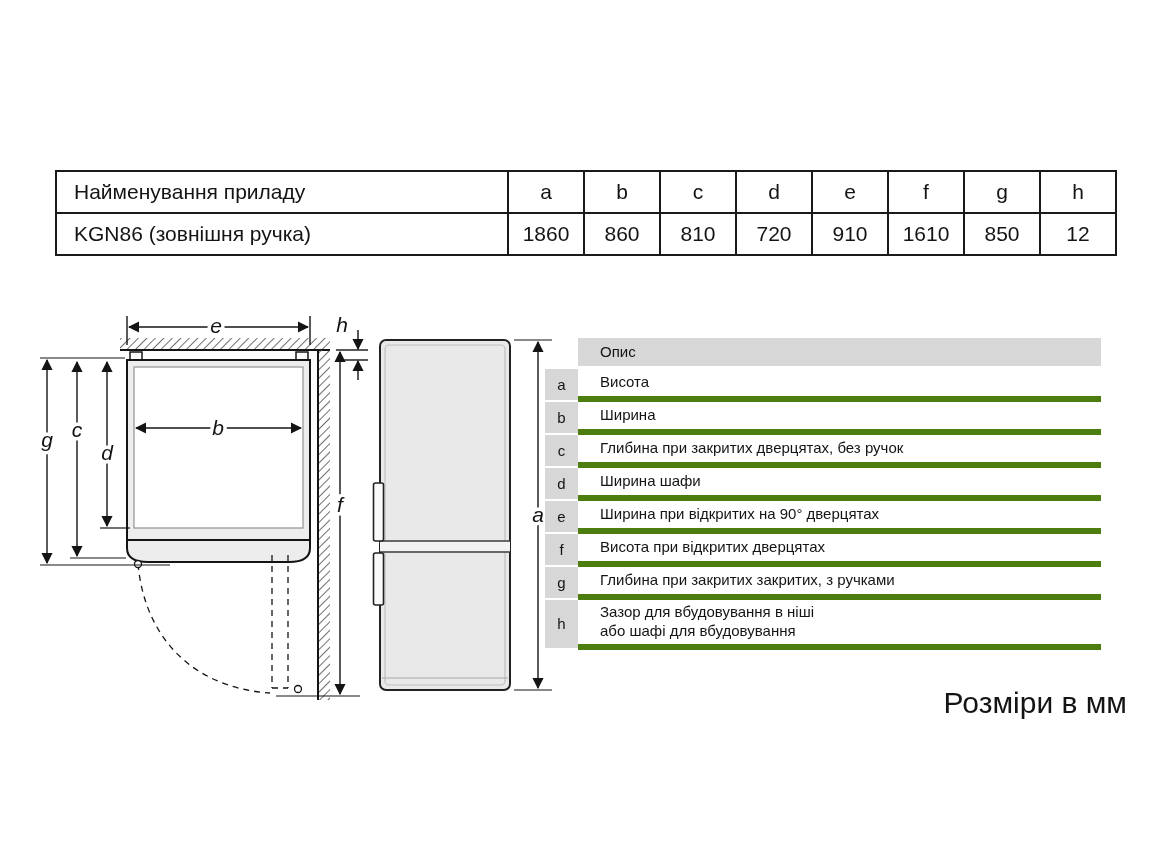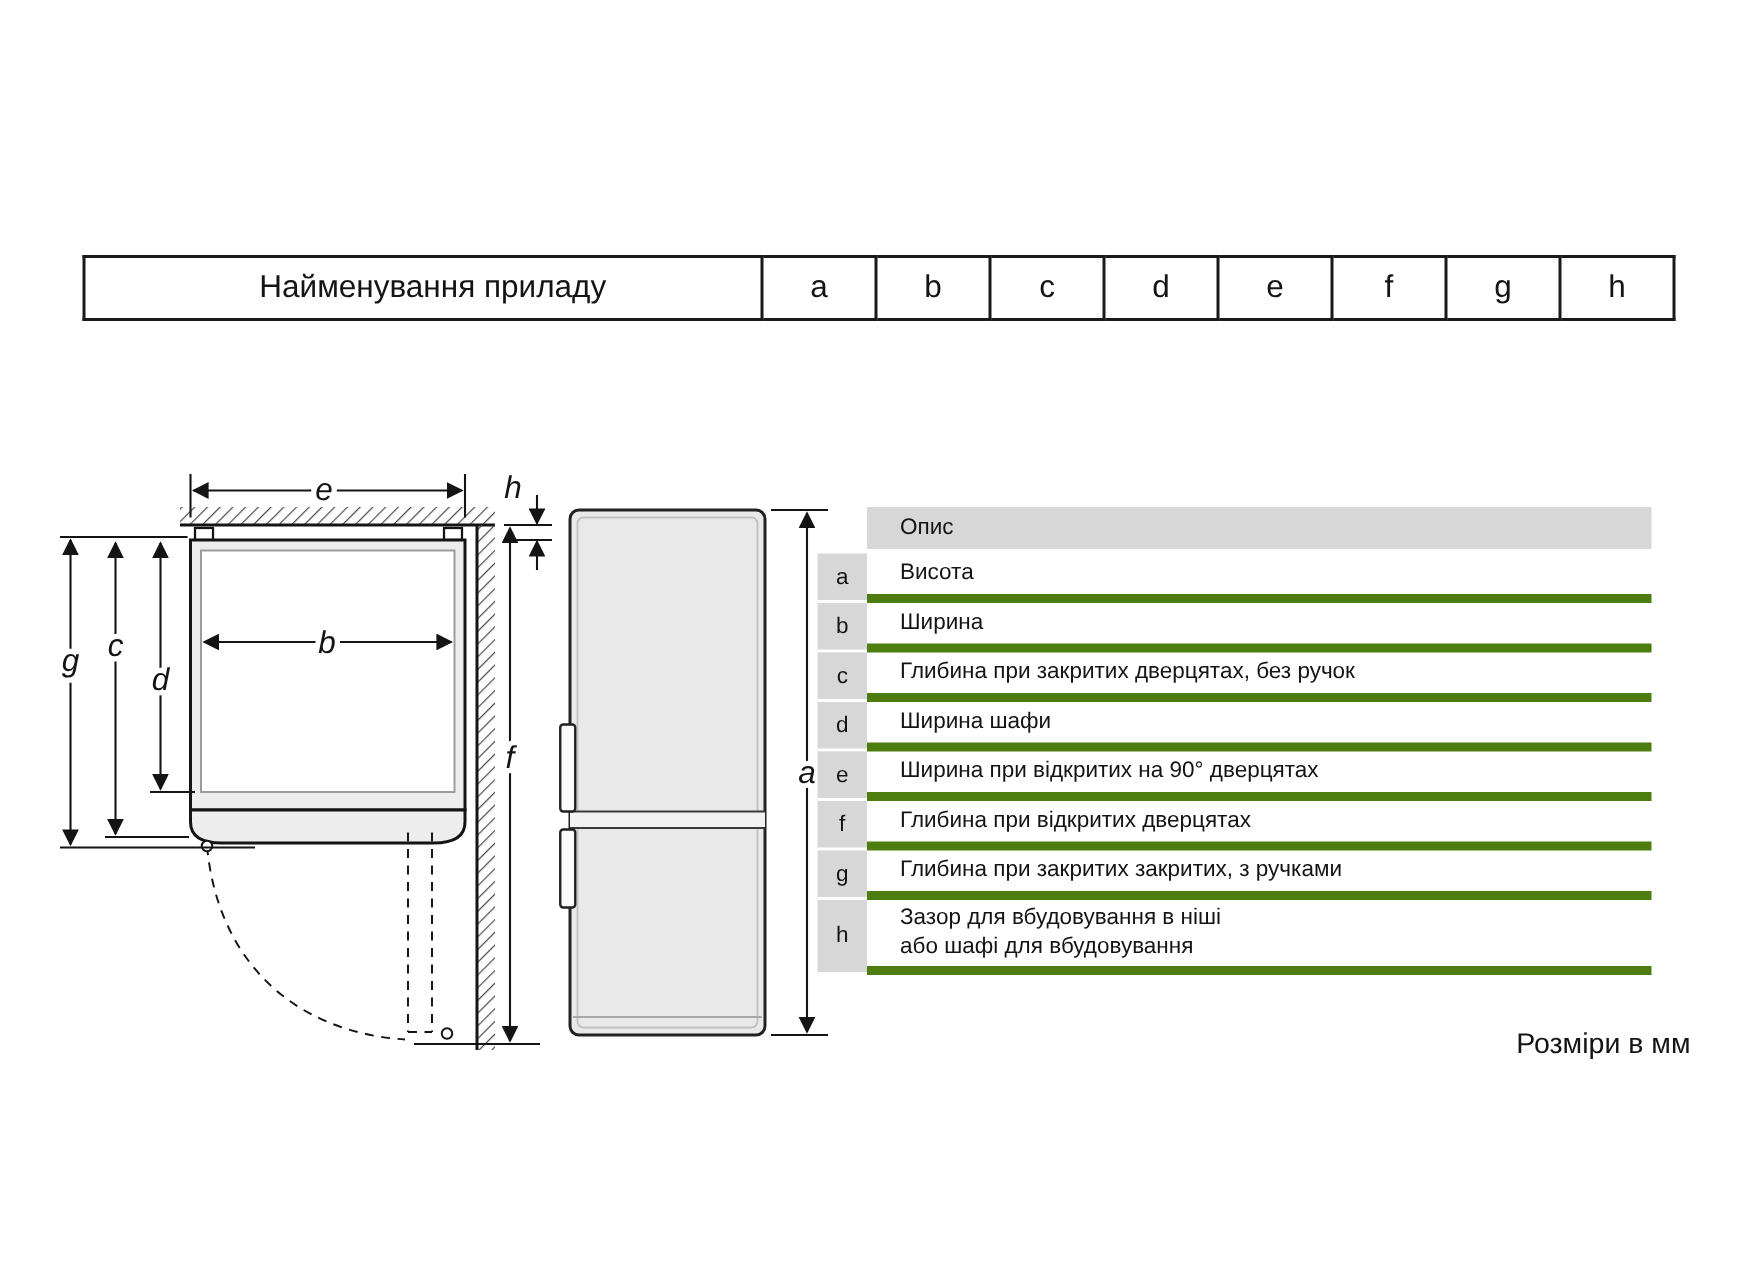--- a/index.html
+++ b/index.html
@@ -26,21 +26,21 @@
     border: 2px solid #1a1a1a;
     height: 42px;
     font-size: 21px;
     text-align: center;
     vertical-align: middle;
     padding: 0 4px;
     overflow: hidden;
     white-space: nowrap;
   }
   table.spec td.name {
-    text-align: center;
+    text-align: left;
     padding-left: 17px;
   }
   col.name-col { width: 452px; }
   col.val-col  { width: 76px; }
 
   
   .legend {
     position: absolute;
     left: 545px;
     top: 338px;
@@ -80,21 +80,21 @@
     paint-order: stroke;
     stroke: #ffffff;
     stroke-width: 7px;
     stroke-linejoin: round;
   }
 
   .note {
     position: absolute;
     right: 41px;
     top: 686px;
-    font-size: 19px;
+    font-size: 30px;
     text-align: right;
   }
 </style>
 </head>
 <body>
 
 <div class="page">
 
   <table class="spec">
     <colgroup>
@@ -113,20 +113,31 @@
         <td class="name">Найменування приладу</td>
         <td>a</td>
         <td>b</td>
         <td>c</td>
         <td>d</td>
         <td>e</td>
         <td>f</td>
         <td>g</td>
         <td>h</td>
       </tr>
+      <tr>
+        <td class="name">KGN86 (зовнішня ручка)</td>
+        <td>1860</td>
+        <td>860</td>
+        <td>810</td>
+        <td>720</td>
+        <td>910</td>
+        <td>1610</td>
+        <td>850</td>
+        <td>12</td>
+      </tr>
     </tbody>
   </table>
 
   <svg class="diagram" style="left:30px; top:310px;" width="340" height="400" viewBox="0 0 340 400">
     <defs>
       <pattern id="hatch" patternUnits="userSpaceOnUse" width="6" height="6" patternTransform="rotate(45)">
         <line x1="0" y1="0" x2="0" y2="6" stroke="#4a4a4a" stroke-width="1.6"></line>
       </pattern>
       <marker id="arr" viewBox="0 0 10 10" refX="9" refY="5" markerWidth="8" markerHeight="8" orient="auto-start-reverse">
         <path d="M0,0 L10,5 L0,10 z" fill="#141414"></path>
@@ -251,21 +262,21 @@
     <div class="row">
       <div class="key">d</div>
       <div class="lbl">Ширина шафи</div>
     </div>
     <div class="row">
       <div class="key">e</div>
       <div class="lbl">Ширина при відкритих на 90° дверцятах</div>
     </div>
     <div class="row">
       <div class="key">f</div>
-      <div class="lbl">Глибина при відкритих дверцятах</div>
+      <div class="lbl">Висота при відкритих дверцятах</div>
     </div>
     <div class="row">
       <div class="key">g</div>
       <div class="lbl">Глибина при закритих закритих, з ручками</div>
     </div>
     <div class="row">
       <div class="key">h</div>
       <div class="lbl">Зазор для вбудовування в ніші
 або шафі для вбудовування</div>
     </div>

